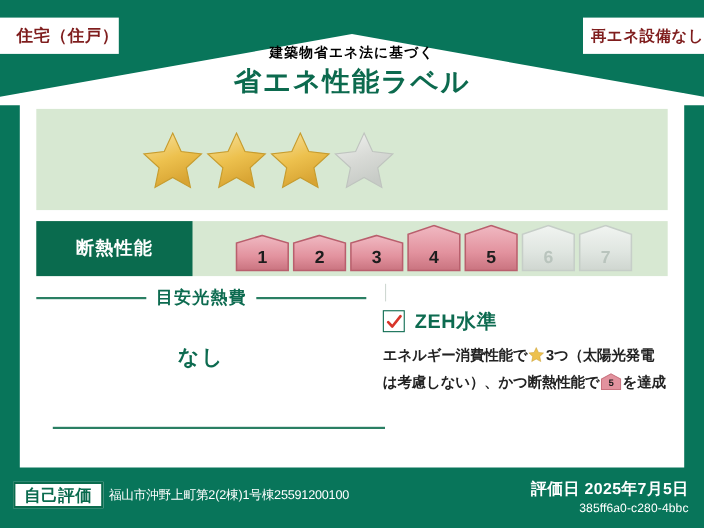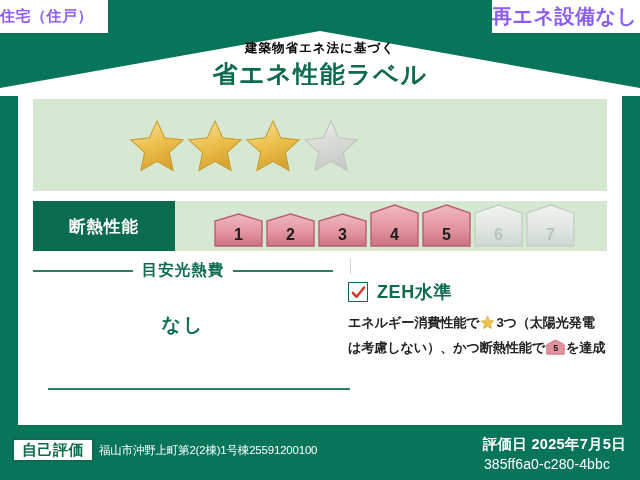--- a/index.html
+++ b/index.html
@@ -10,26 +10,26 @@
     position: relative;
     overflow: hidden;
   }
   #label-root {
     position:absolute; left:0; top:0; width:640px; height:480px;
     background:#08755a;
   }
 
   
   .corner-tag {
-    position:absolute; top:0; background:#ffffff;
-    display:flex; align-items:center; justify-content:flex-start;
-    color:#8b5cf6; font-weight:bold; letter-spacing:0.5px;
+    position:absolute; top:16px; background:#ffffff;
+    display:flex; align-items:center; justify-content:flex-end;
+    color:#7f1d1d; font-weight:bold; letter-spacing:0.5px;
   }
   #tag-left  { left:0;  width:108px; height:33px; font-size:15px; }
-  #tag-right { right:0; width:148px; height:33px; font-size:20px; }
+  #tag-right { right:0; width:110px; height:33px; font-size:14px; }
 
   
   #roof {
     position:absolute; left:0; top:0; width:640px; height:96px;
     z-index:1; pointer-events:none;
   }
   #roof-title-group {
     position:absolute; left:0; top:40px; width:640px;
     text-align:center; z-index:2;
   }
@@ -100,21 +100,21 @@
   
   #footer { position:absolute; left:0; top:425px; width:640px; height:69px; z-index:4; }
   #self-eval {
     position:absolute; left:12px; top:13px; width:82px; height:24px;
     background:#fff; border:2px solid #0a6b4e;
     display:flex; align-items:center; justify-content:center;
     color:#0a6b4e; font-weight:bold; font-size:15px; letter-spacing:0.5px;
   }
   #address { position:absolute; left:99px; top:18px; color:#fff; font-size:11.5px; letter-spacing:-0.2px; }
   #eval-date { position:absolute; right:14px; top:10px; color:#fff; font-size:14.5px; font-weight:bold; letter-spacing:0.3px; }
-  #eval-id   { position:absolute; right:30px; top:31px; color:#fff; font-size:14px; letter-spacing:0.1px; }
+  #eval-id   { position:absolute; right:14px; top:31px; color:#fff; font-size:11px; letter-spacing:0.1px; }
 </style>
 </head>
 <body>
 
 <div id="label-root">
 
   <div class="corner-tag" id="tag-left">
     <span>住宅（住戸）</span>
   </div>
   <div class="corner-tag" id="tag-right">

